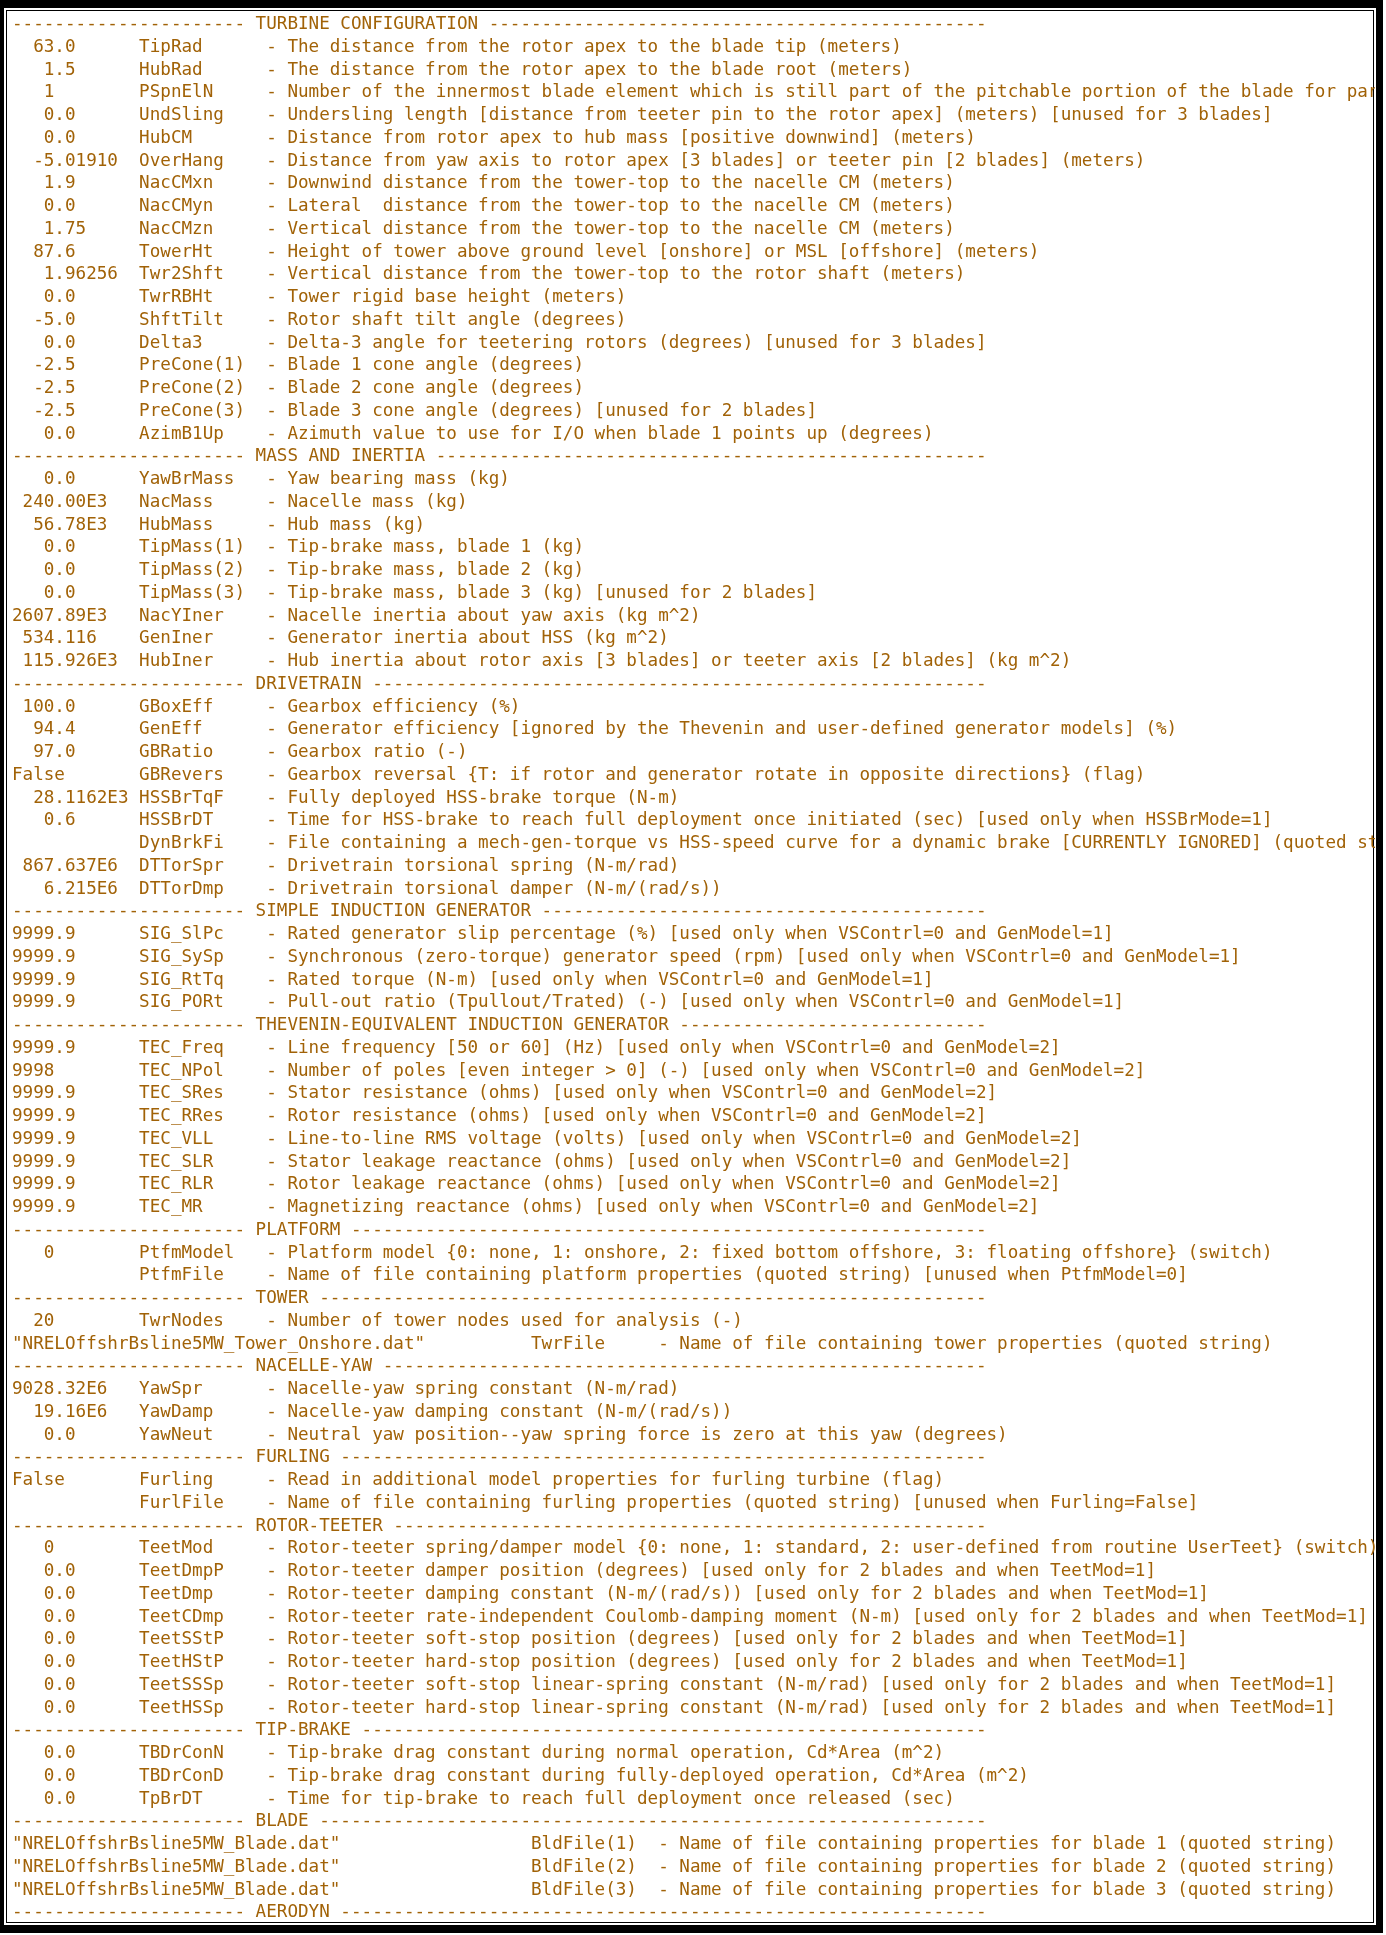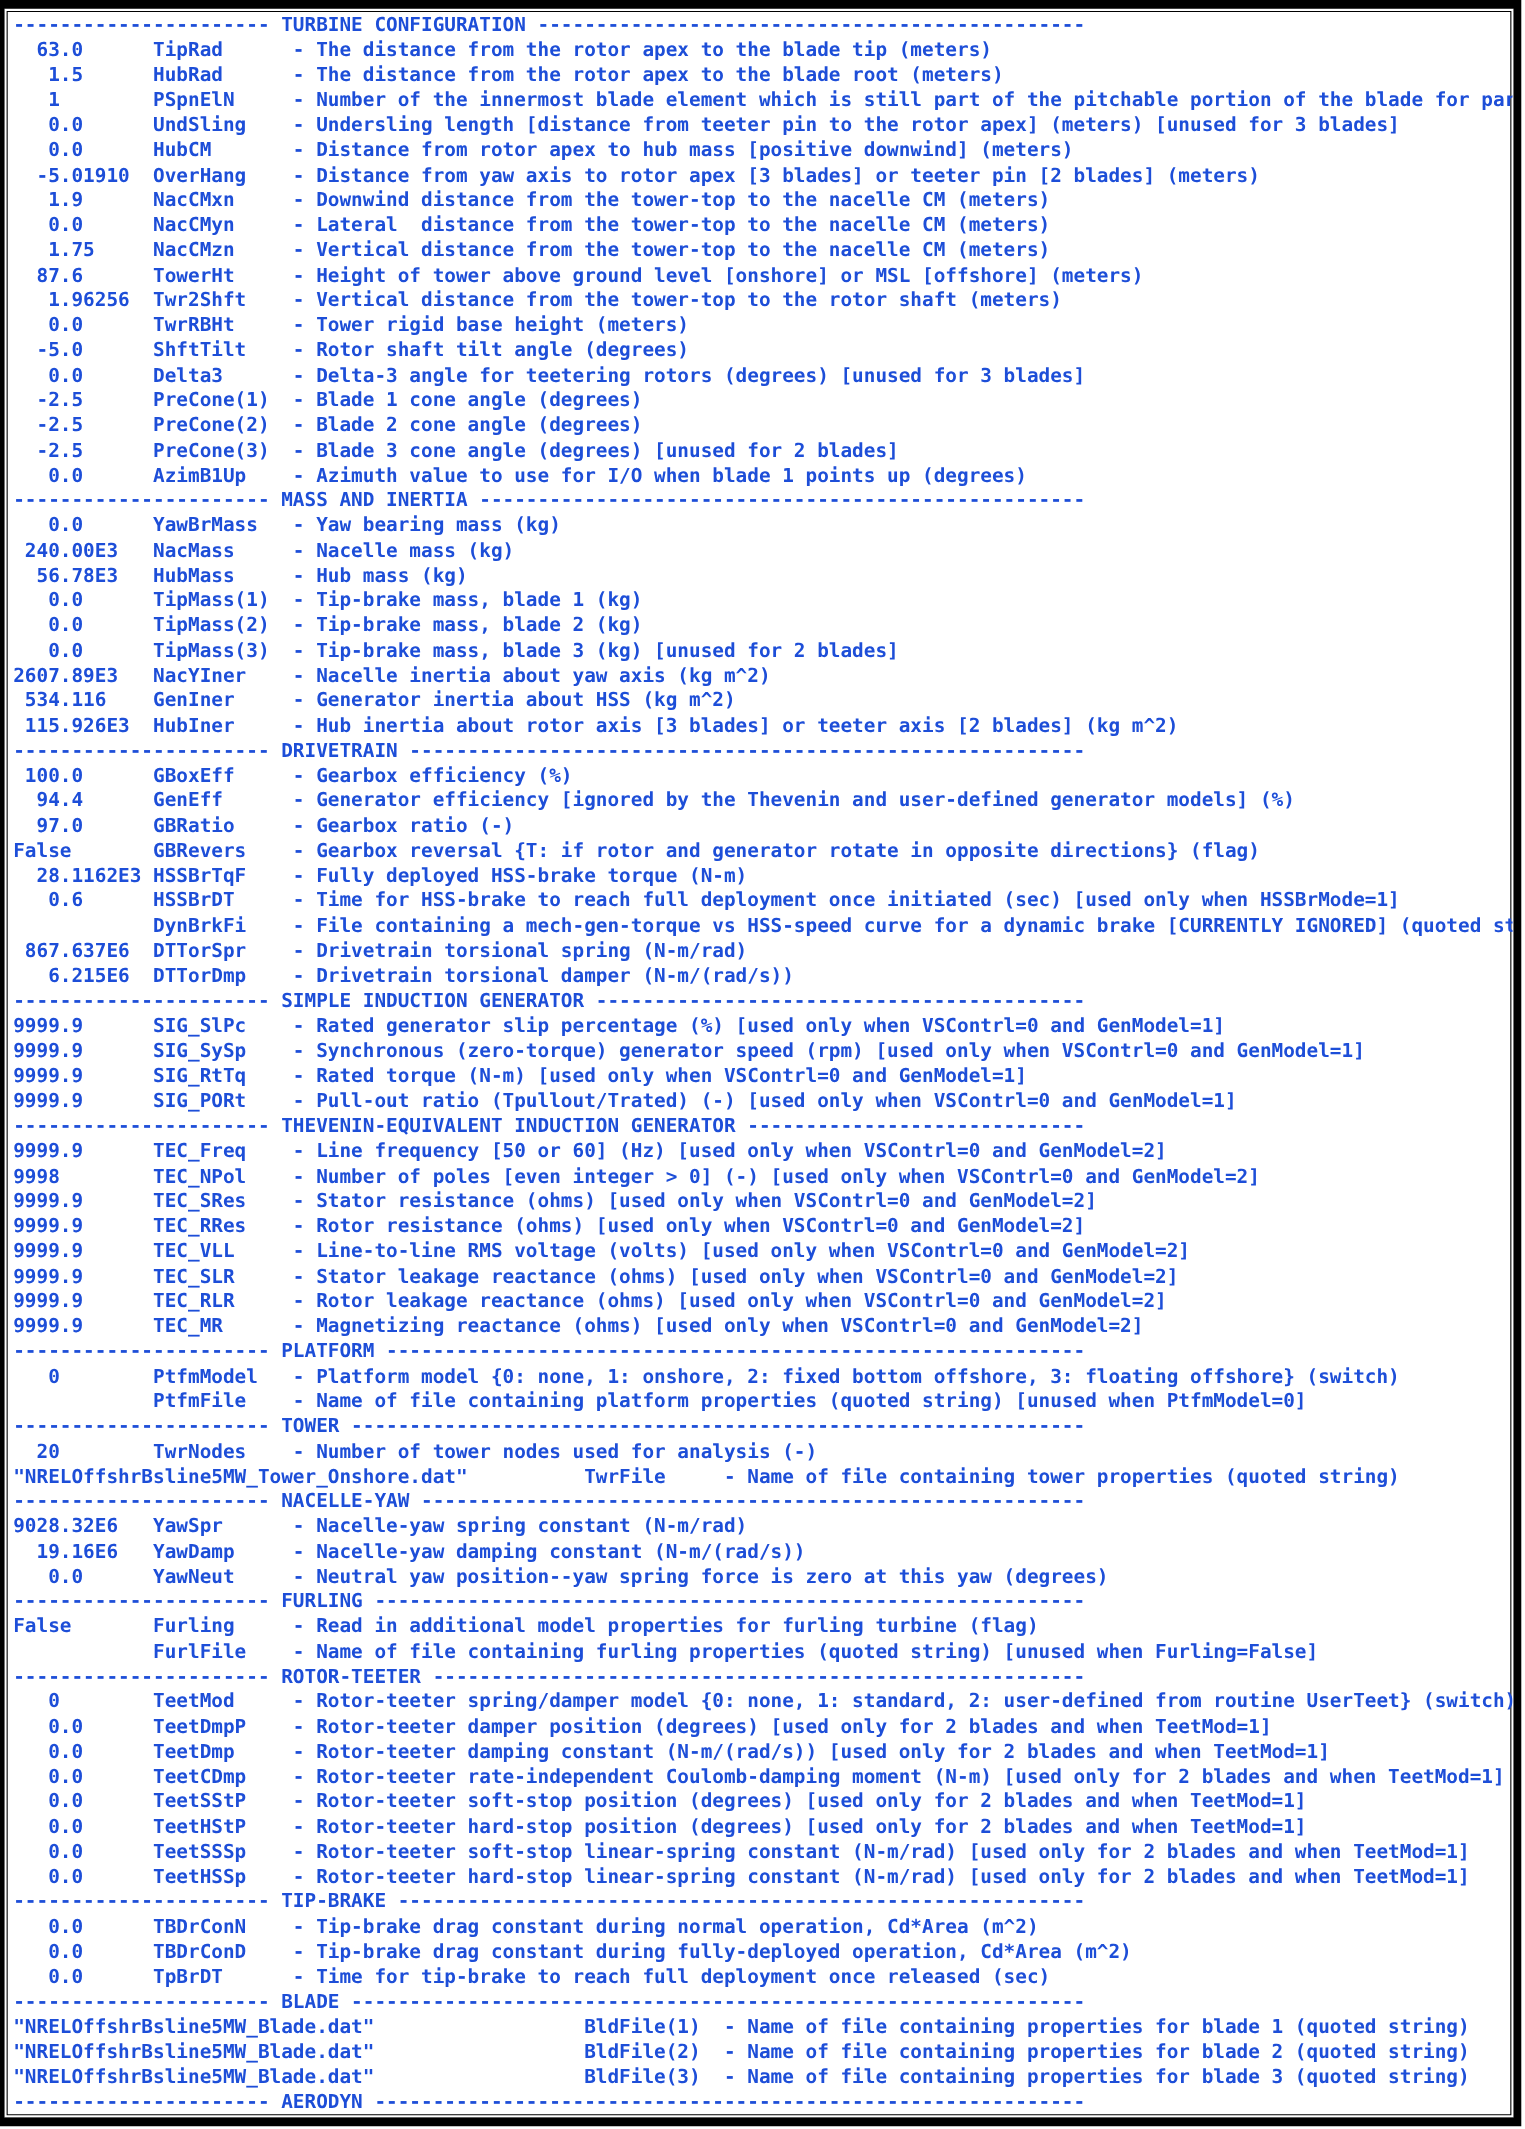--- a/index.html
+++ b/index.html
@@ -25,24 +25,24 @@
     border-color: #000;
     border-width: 8px 7px 8px 4px;
     box-shadow: inset 0 0 0 2px #ffffff, inset 0 0 0 3px #000000;
   }
   .content {
     position: absolute;
     left: 8px; top: 4px; right: 1px; bottom: 1px;
     margin: 0;
     overflow: hidden;
     font-family: "DejaVu Sans Mono", "Liberation Mono", monospace;
-    font-weight: bold;
+    font-weight: normal;
     font-size: 17.6px;
     line-height: 22.75px;
-    color: #1d4ed8;
+    color: #a16207;
     white-space: pre;
   }
   .line {
     height: 22.75px;
     white-space: pre;
   }
 </style>
 </head>
 <body>
 

